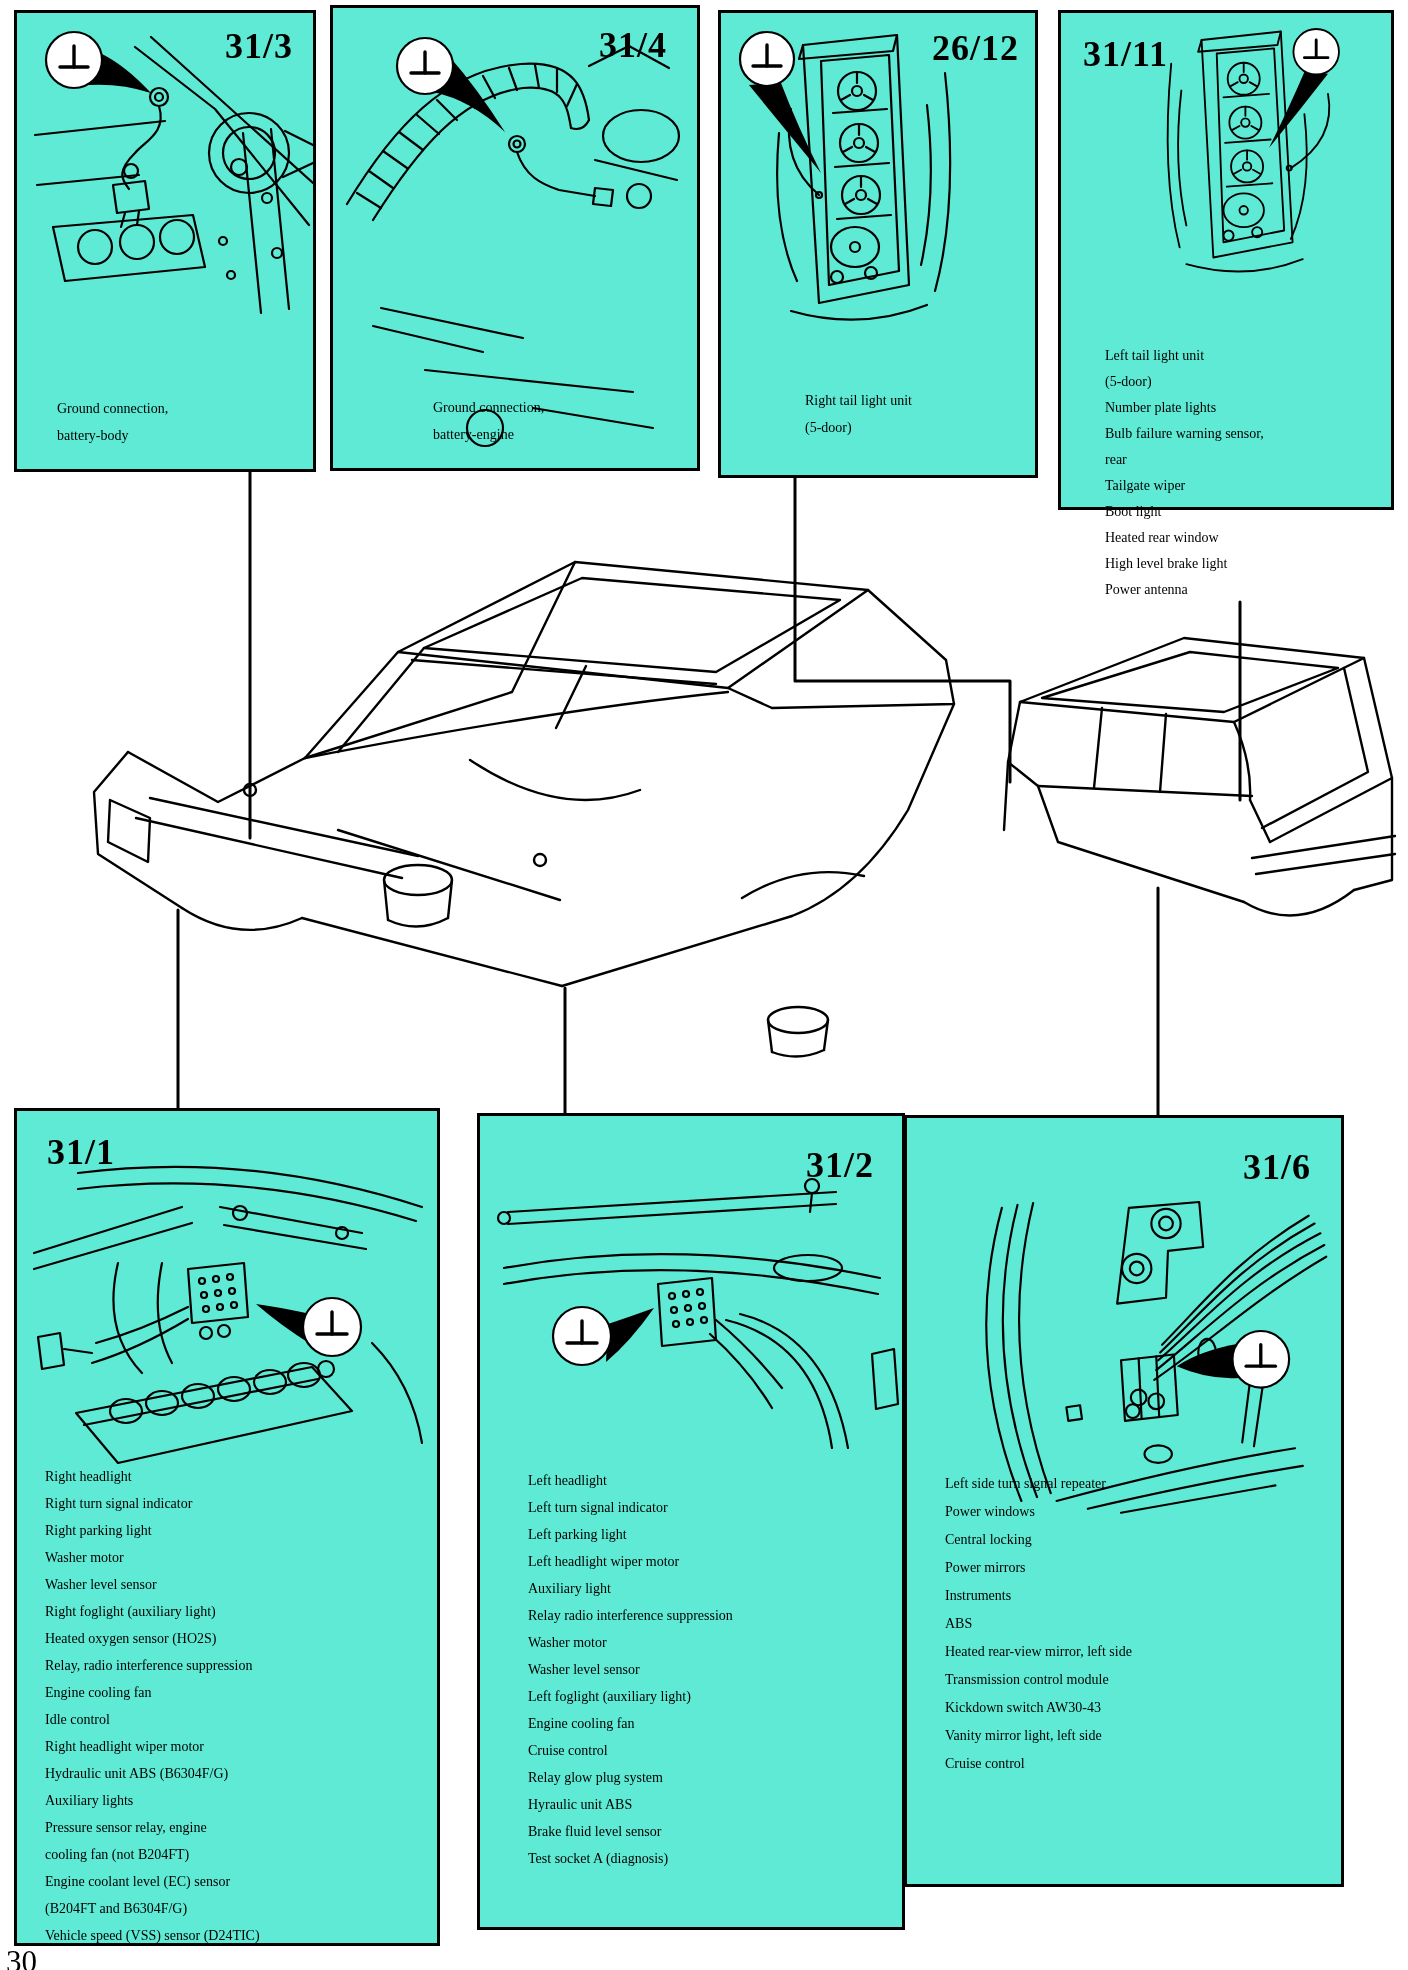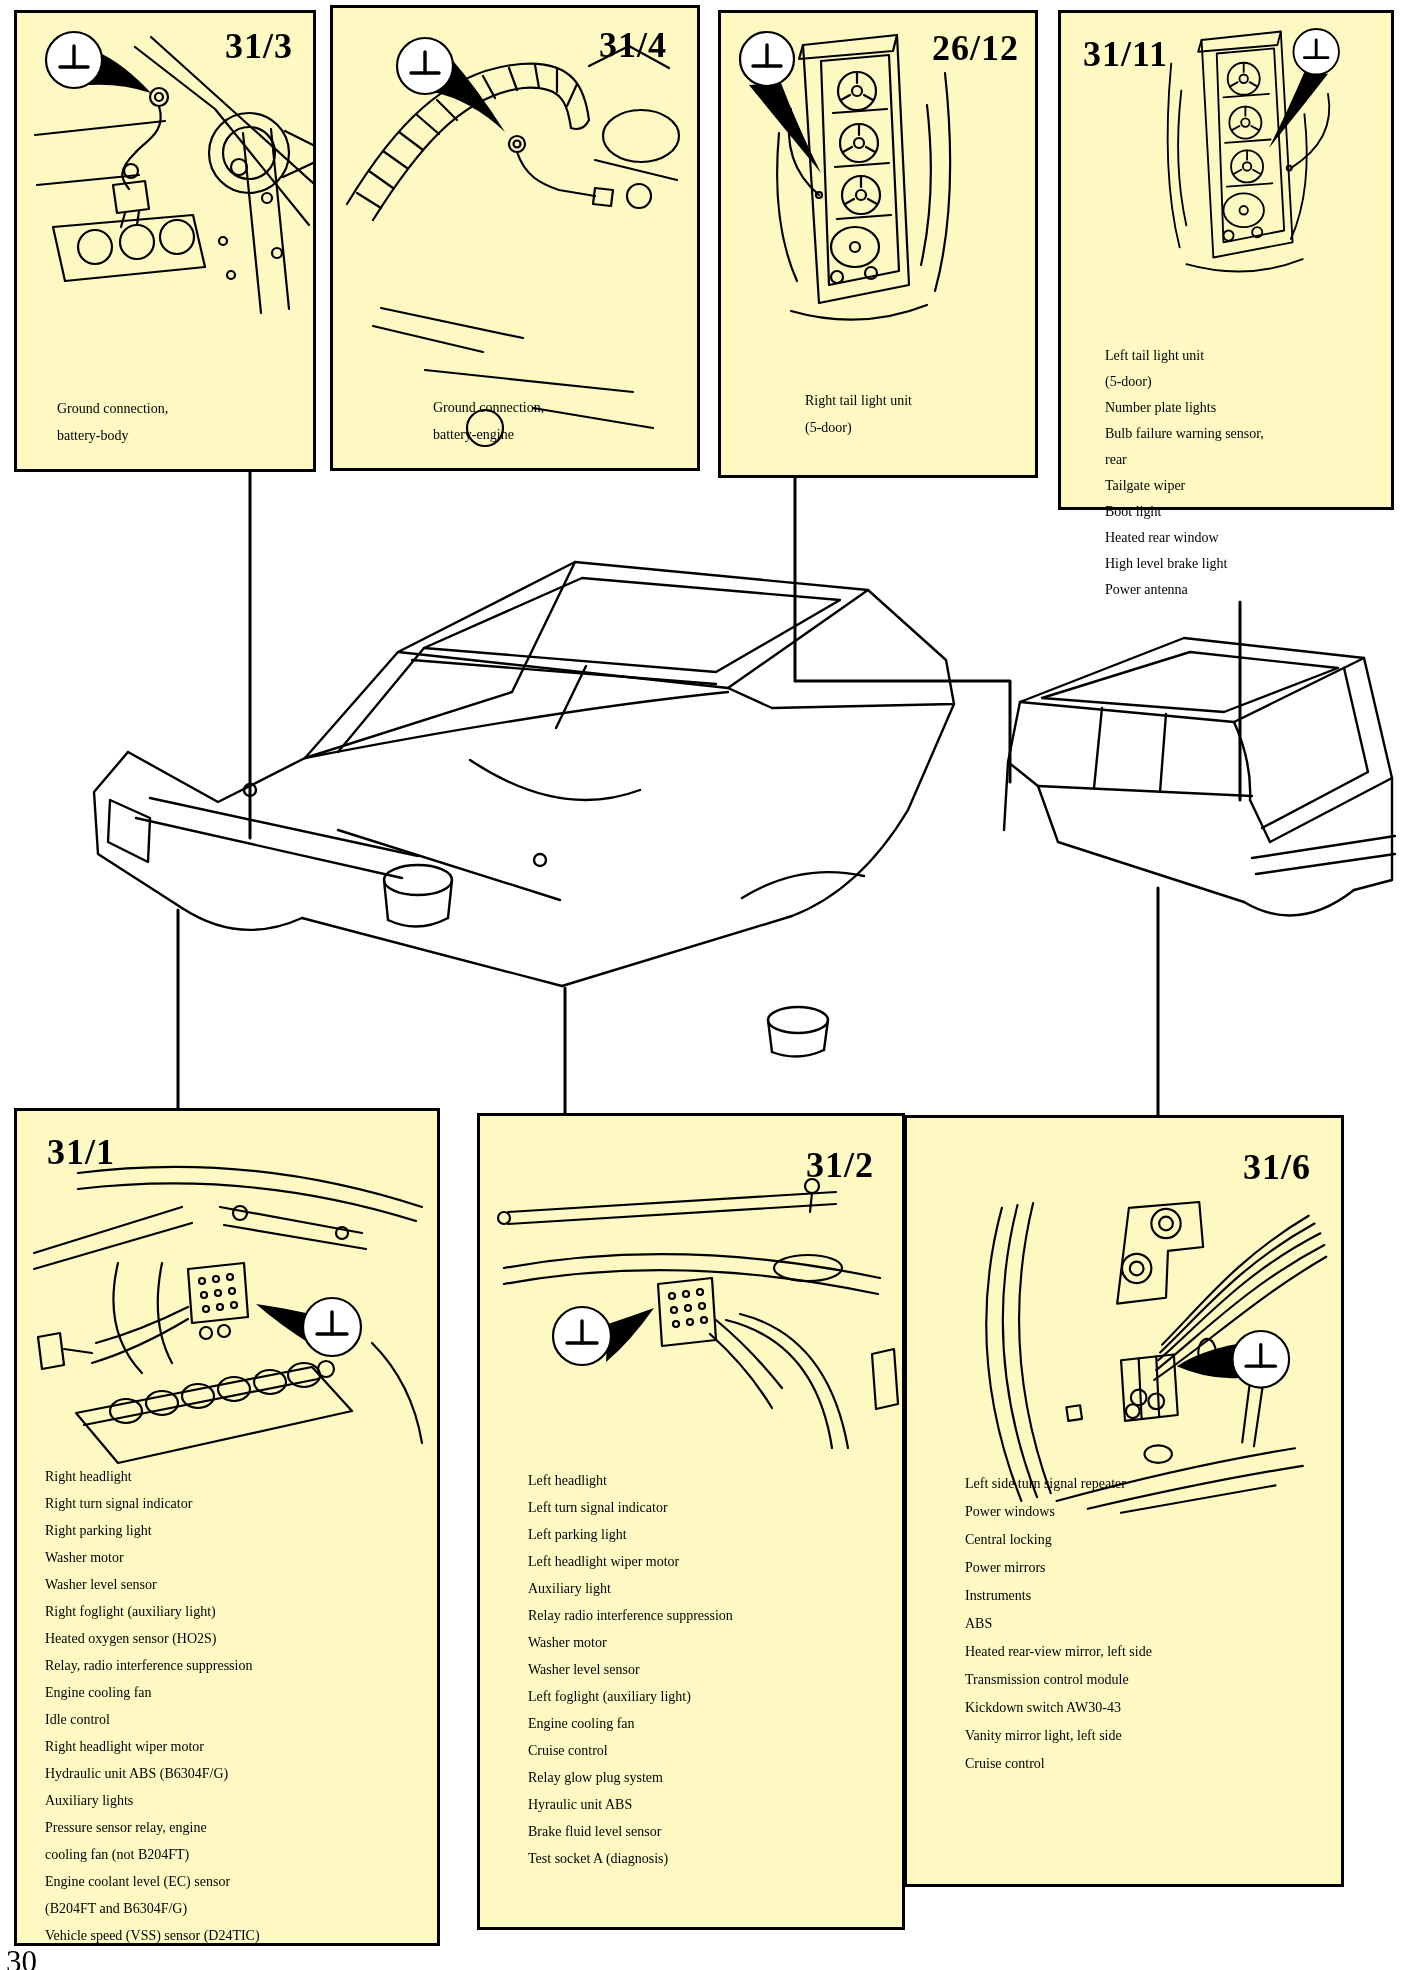--- a/index.html
+++ b/index.html
@@ -1,27 +1,27 @@
 <!DOCTYPE html>
 <html><head>
 <meta charset="utf-8">
 <style>
   html,body{margin:0;padding:0;background:#e8e8e8;}
   .page{position:relative;width:1408px;height:1970px;background:#ffffff;
         font-family:"Liberation Serif","DejaVu Serif",serif;color:#000;overflow:hidden;}
   .layer{position:absolute;left:0;top:0;z-index:0;}
-  .panel{position:absolute;border:3px solid #000;background:#fef9c3;box-sizing:border-box;z-index:1;}
+  .panel{position:absolute;border:3px solid #000;background:#5eead4;box-sizing:border-box;z-index:1;}
   .art{position:absolute;left:0;top:0;width:100%;height:100%;}
   .art path,.art line,.art circle,.art ellipse,.art rect,.art polyline{stroke:#000;fill:none;stroke-width:2.2;stroke-linecap:round;stroke-linejoin:round;}
   .art .fill{fill:#000;stroke:none;}
   .art .sym{stroke-width:3.4;}
   .code{position:absolute;font-weight:bold;font-size:36px;letter-spacing:1px;white-space:nowrap;z-index:2;}
   .txt{position:absolute;font-size:14px;line-height:27px;white-space:nowrap;z-index:2;}
   .txt .ln{white-space:nowrap;}
-  .lh26 .ln{line-height:26px;} .lh28 .ln{line-height:28px;margin-left:20px;}
+  .lh26 .ln{line-height:26px;} .lh28 .ln{line-height:28px;}
   .pageno{position:absolute;left:6px;top:1944px;font-size:31px;z-index:2;}
   .cars path,.cars line,.cars circle,.cars ellipse{stroke:#000;fill:none;stroke-width:2.4;stroke-linecap:round;stroke-linejoin:round;}
   .cars .leader{stroke-width:3;}
 </style>
 </head>
 <body>
 
 <div class="page">
 
   <svg class="layer cars" width="1408" height="1970" viewBox="0 0 1408 1970">

